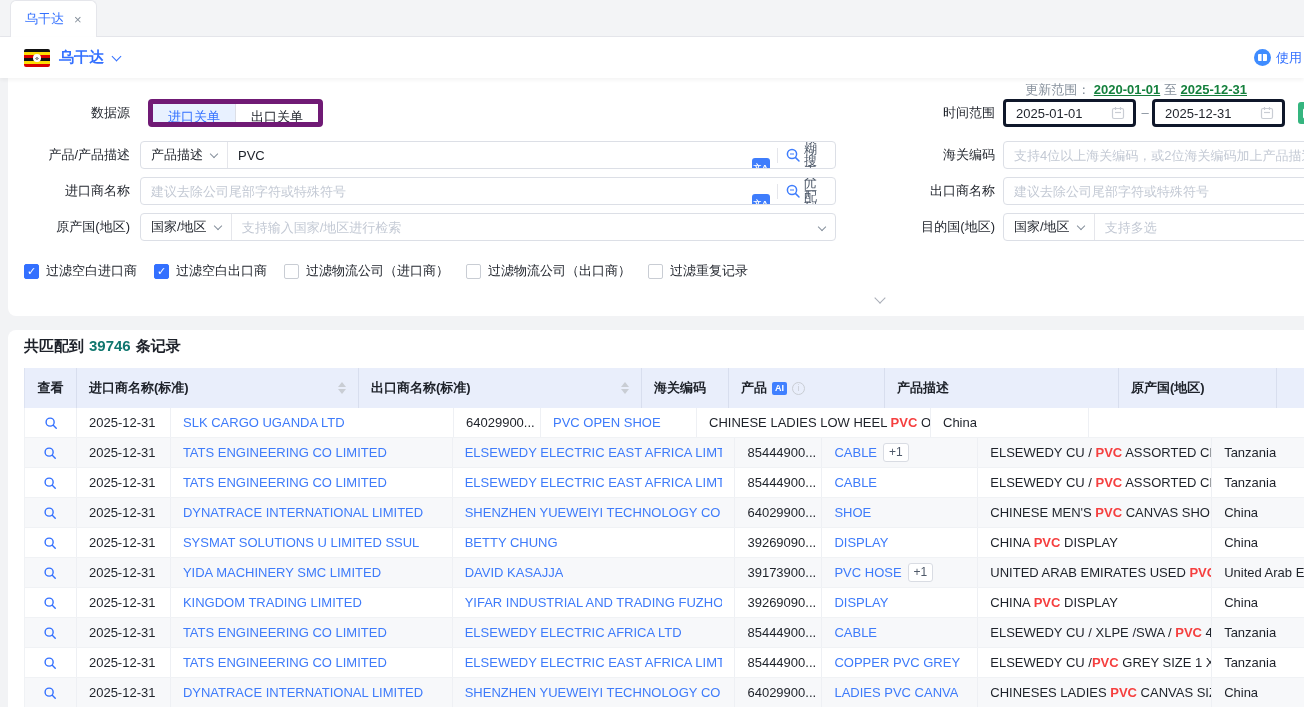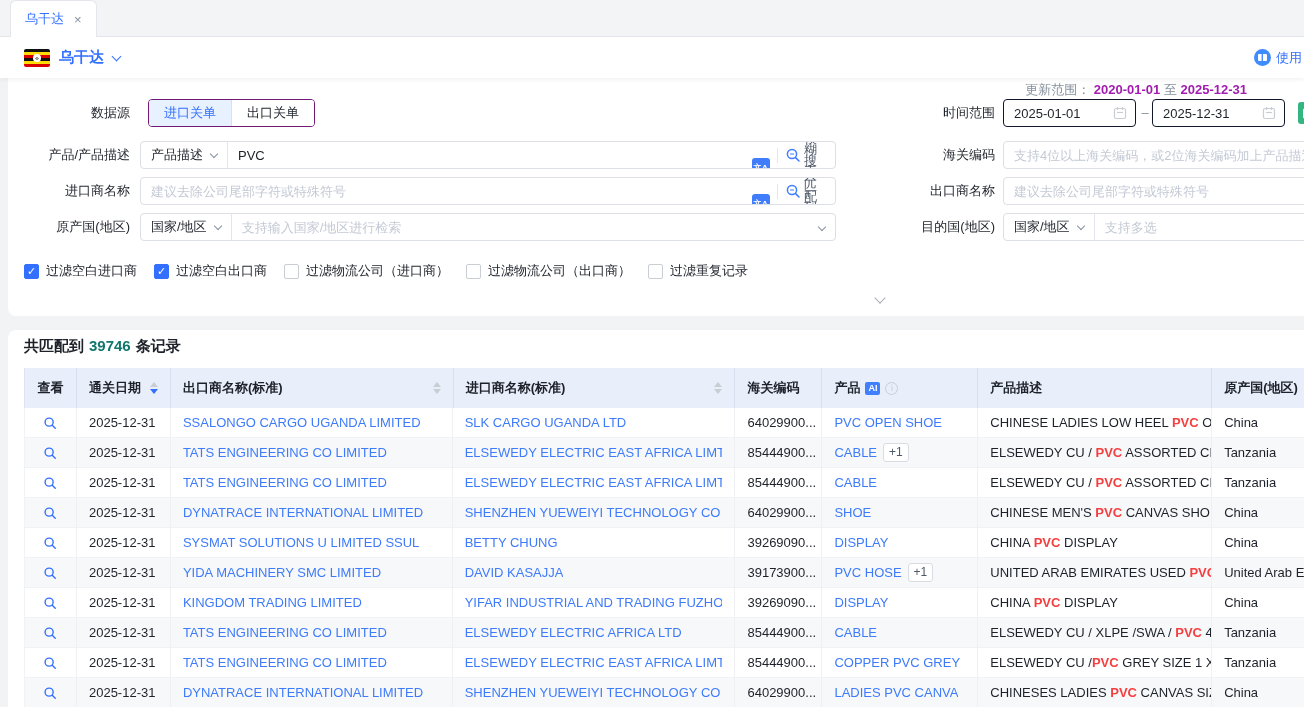--- a/index.html
+++ b/index.html
@@ -32,47 +32,47 @@
   
   .filter-card { position:absolute; left:8px; top:78px; width:1340px; height:238px; background:#fff; border-radius:0 0 8px 8px; }
   .results-card { position:absolute; left:8px; top:330px; width:1340px; height:377px; background:#fff; border-radius:8px 8px 0 0; }
 
   
   .flab { position:absolute; height:28px; line-height:28px; text-align:right; color:#1d2129; }
   .lab-l { left:0; width:130px; }
   .lab-r { left:845px; width:150px; }
   .ctrl { position:absolute; height:28px; border:1px solid #dcdfe6; border-radius:4px; background:#fff;
           display:flex; align-items:center; overflow:hidden; }
-  .seg-group { position:absolute; left:148px; height:28px; display:flex; border:1px solid #701a75; border-radius:4px; overflow:hidden; }
+  .seg-group { position:absolute; left:148px; height:28px; display:flex; border:5px solid #701a75; border-radius:4px; overflow:hidden; }
   .seg { padding:0 15px; line-height:26px; background:#fff; color:#1d2129; cursor:pointer; border-left:1px solid #dcdfe6; }
   .seg:first-child { border-left:none; }
   .seg.on { background:#e8f1ff; color:#3370ff; }
   .typesel { display:flex; align-items:center; gap:8px; padding:0 10px; height:100%; border-right:1px solid #e5e6eb; cursor:pointer; white-space:nowrap; }
   .gchev { display:inline-block; width:6px; height:6px; border-right:1.4px solid #86909c; border-bottom:1.4px solid #86909c; transform:rotate(45deg); margin-top:-3px; }
   .gin { flex:1; min-width:0; border:none; outline:none; padding:0 10px; font:inherit; color:#1d2129; background:transparent; }
   .gin::placeholder { color:#c3c9d4; }
   .iconzone { display:flex; align-items:center; gap:7px; padding-right:8px; flex:0 0 auto; }
   .tr-ic { width:18px; height:18px; border-radius:3px; background:#3f7dfc; color:#fff; font-size:8px; font-weight:bold;
            display:flex; align-items:center; justify-content:center; cursor:pointer; letter-spacing:.5px;margin-top:24px; }
   .vdiv { width:1px; height:15px; background:#e5e6eb; }
   .modebtn { display:flex; align-items:center; gap:3px; cursor:pointer; }
   .modetx { font-size:13px; line-height:11px; color:#4e5969; width:23px; }
   .selchev { margin:0 10px 0 auto; }
 
   
-  .datebox { position:absolute; height:28px; border:1px solid #0f172a; border-radius:4px; background:#fff;
+  .datebox { position:absolute; height:28px; border:3px solid #0f172a; border-radius:4px; background:#fff;
              display:flex; align-items:center; padding:0 8px 0 10px; }
   .datebox .gin { padding:0; }
   .dash { position:absolute; top:99px; left:1140px; width:10px; line-height:28px; color:#86909c; text-align:center; }
   .greenbtn { position:absolute; left:1298px; top:102px; width:26px; height:22px; background:#35b57f; border-radius:3px; }
   .greenbtn::after { content:""; position:absolute; left:5px; top:6px; width:9px; height:9px; border:1.5px solid #fff; border-radius:2px; }
 
   
   .upd { position:absolute; top:81px; left:900px; width:347px; text-align:right; color:#86909c; }
-  .upd b { color:#a21caf; font-weight:bold; }
+  .upd b { color:#15803d; font-weight:bold;text-decoration:underline; }
 
   
   .cbrow { position:absolute; left:24px; top:262px; display:flex; gap:17px; align-items:center; height:18px; }
   .cb { display:flex; align-items:center; gap:7px; cursor:pointer; white-space:nowrap; }
   .cbbox { width:15px; height:15px; border:1px solid #c9cdd4; border-radius:2px; background:#fff; color:#fff;
            font-size:11px; line-height:13px; text-align:center; }
   .cbbox.on { background:#3370ff; border-color:#3370ff; }
 
   
   .collapse { position:absolute; left:858px; top:294px; width:44px; height:16px; display:flex; justify-content:center; cursor:pointer; }
@@ -255,41 +255,34 @@
 <div class="results-card"></div>
 <div class="summary">
   <span>共匹配到</span><span class="cnt">39746</span><span>条记录</span>
 </div>
 
 <div class="table">
   <div class="thead" id="thead">
       <div class="th c-view" style="width: 52px;">
         <span>查看</span>
       </div>
-      <div class="th c-date" style="width: 94px;">
-        <span>通关日期</span>
+      <div class="th c-importer" style="width: 282px;">
+        <span>进口商名称(标准)</span>
         <span class="sorts">
           <i class="caret up"></i>
-          <i class="caret down active"></i>
+          <i class="caret down"></i>
         </span>
       </div>
       <div class="th c-exporter" style="width: 283px;">
         <span>出口商名称(标准)</span>
         <span class="sorts">
           <i class="caret up"></i>
           <i class="caret down"></i>
         </span>
       </div>
-      <div class="th c-importer" style="width: 282px;">
-        <span>进口商名称(标准)</span>
-        <span class="sorts">
-          <i class="caret up"></i>
-          <i class="caret down"></i>
-        </span>
-      </div>
       <div class="th c-hs" style="width: 87px;">
         <span>海关编码</span>
       </div>
       <div class="th c-product" style="width: 156px;">
         <span>产品</span>
         <span class="aibadge">AI</span>
         <i class="infoic">i</i>
       </div>
       <div class="th c-desc" style="width: 234px;">
         <span>产品描述</span>
@@ -302,23 +295,20 @@
       <div class="trow">
         <div class="td c-view" style="width:52px">
           <span class="viewbtn">
             <svg width="14" height="14" viewBox="0 0 16 16">
               <circle cx="7" cy="7" r="4.6" fill="none" stroke="#3370ff" stroke-width="1.6"></circle>
               <line x1="10.6" y1="10.6" x2="14" y2="14" stroke="#3370ff" stroke-width="1.6" stroke-linecap="round"></line>
             </svg>
           </span>
         </div>
         <div class="td" style="width:94px">2025-12-31</div>
-        <div class="td" style="width:282px">
-          <a class="lnk">SSALONGO CARGO UGANDA LIMITED</a>
-        </div>
         <div class="td" style="width:283px">
           <a class="lnk">SLK CARGO UGANDA LTD</a>
         </div>
         <div class="td" style="width:87px">64029900...</div>
         <div class="td" style="width:156px">
           <a class="lnk">PVC OPEN SHOE</a>
         </div>
         <div class="td" style="width:234px">
           <span>CHINESE LADIES LOW HEEL <span class="hl">PVC</span> OP...</span>
         </div>

